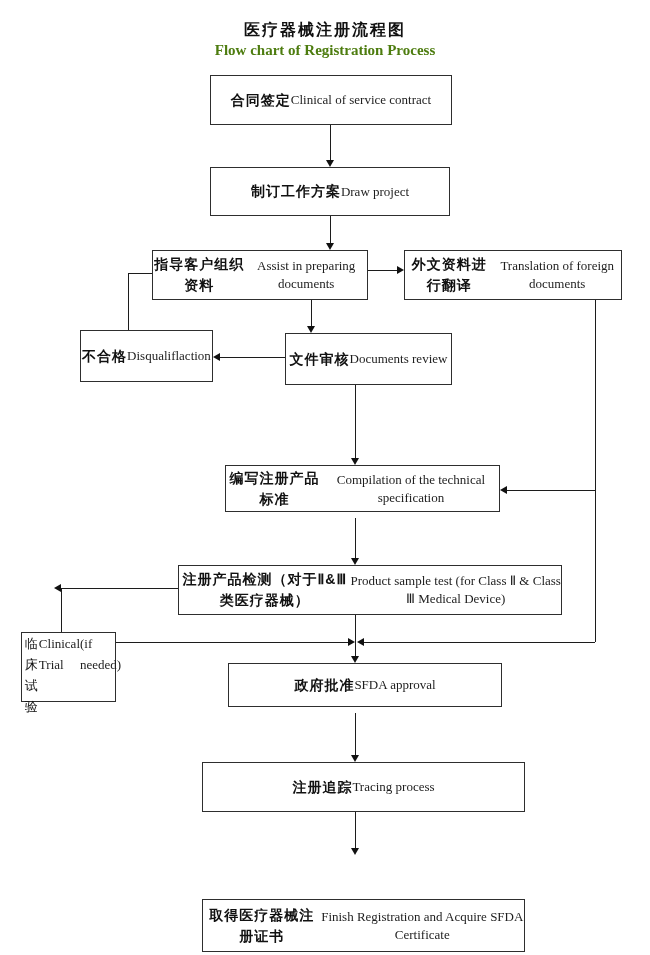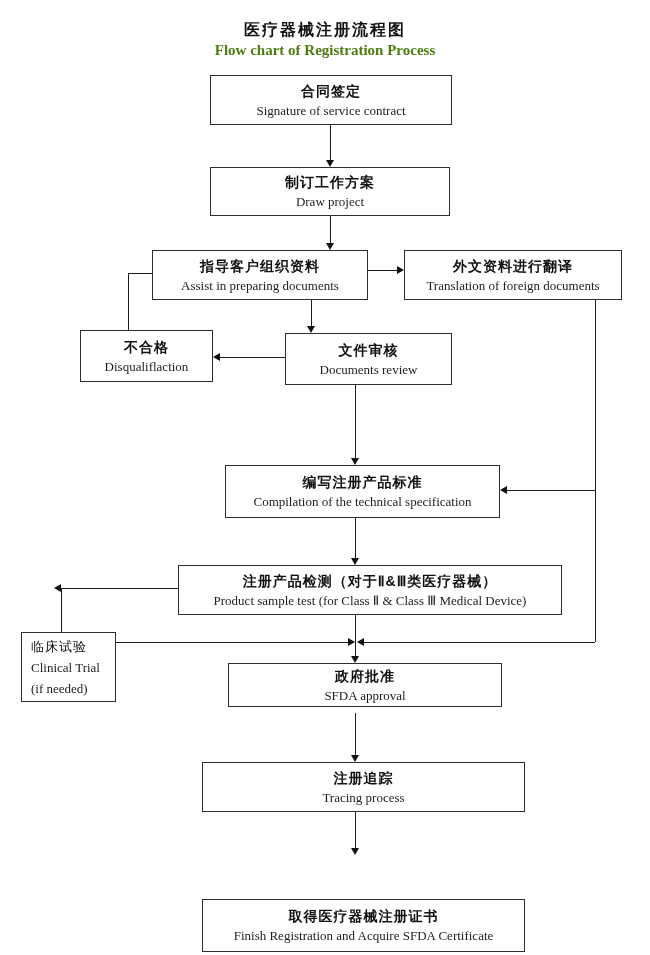--- a/index.html
+++ b/index.html
@@ -3,59 +3,59 @@
 <meta charset="utf-8">
 <style>
   html,body{margin:0;padding:0;background:#ffffff;}
   #canvas{position:relative;width:650px;height:955px;background:#ffffff;overflow:hidden;
           font-family:"Liberation Sans",sans-serif;}
   .title-zh{position:absolute;left:0;top:20px;width:650px;text-align:center;
             font:700 16px "Liberation Sans",sans-serif;letter-spacing:2px;color:#111;}
   .title-en{position:absolute;left:0;top:42px;width:650px;text-align:center;
             font:700 15px "Liberation Serif",serif;color:#4d7c0f;}
   .node{position:absolute;border:1px solid #2e2e2e;background:#fff;box-sizing:border-box;
-        display:flex;flex-direction:column;justify-content:center;align-items:center;text-align:center;}
+        display:flex;justify-content:center;align-items:center;text-align:center;}
   .zh{font:700 14px "Liberation Sans",sans-serif;letter-spacing:1px;color:#111;line-height:21px;}
   .en{font:13px "Liberation Serif",serif;color:#1d1d1d;line-height:18px;}
   .node-clinical{align-items:flex-start;text-align:left;padding-left:9px;}
   .node-clinical .zh{font-weight:400;font-size:13px;letter-spacing:1px;line-height:21px;}
   .node-clinical .en{line-height:21px;}
   .lv{position:absolute;width:1px;background:#1c1c1c;}
   .lh{position:absolute;height:1px;background:#1c1c1c;}
   .ad{position:absolute;width:0;height:0;border-left:4px solid transparent;
       border-right:4px solid transparent;border-top:7px solid #111;}
   .al{position:absolute;width:0;height:0;border-top:4px solid transparent;
       border-bottom:4px solid transparent;border-right:7px solid #111;}
   .ar{position:absolute;width:0;height:0;border-top:4px solid transparent;
       border-bottom:4px solid transparent;border-left:7px solid #111;}
   
   #n-contract{left:210px;top:75px;width:242px;height:50px;}
   #n-project{left:210px;top:167px;width:240px;height:49px;}
   #n-assist{left:152px;top:250px;width:216px;height:50px;}
   #n-translation{left:404px;top:250px;width:218px;height:50px;}
   #n-disqualification{left:80px;top:330px;width:133px;height:52px;}
   #n-review{left:285px;top:333px;width:167px;height:52px;}
-  #n-specification{left:225px;top:465px;width:275px;height:53px;}
+  #n-specification{left:225px;top:465px;width:275px;height:47px;}
   #n-sample-test{left:178px;top:565px;width:384px;height:50px;}
   #n-clinical{left:21px;top:632px;width:95px;height:70px;}
   #n-approval{left:228px;top:663px;width:274px;height:44px;}
   #n-tracing{left:202px;top:762px;width:323px;height:50px;}
   #n-certificate{left:202px;top:899px;width:323px;height:53px;}
 </style>
 </head>
 <body>
 
 <div id="canvas">
 
   <div class="title-zh">医疗器械注册流程图</div>
   <div class="title-en">Flow chart of Registration Process</div>
 
   <div class="node" id="n-contract">
     <div class="zh">合同签定</div>
-    <div class="en">Signature of service contract</div>
+    <div class="en">Clinical of service contract</div>
   </div>
 
   <div class="node" id="n-assist">
     <div class="zh">指导客户组织资料</div>
     <div class="en">Assist in preparing documents</div>
   </div>
 
   <div class="node" id="n-project">
     <div class="zh">制订工作方案</div>
     <div class="en">Draw project</div>

